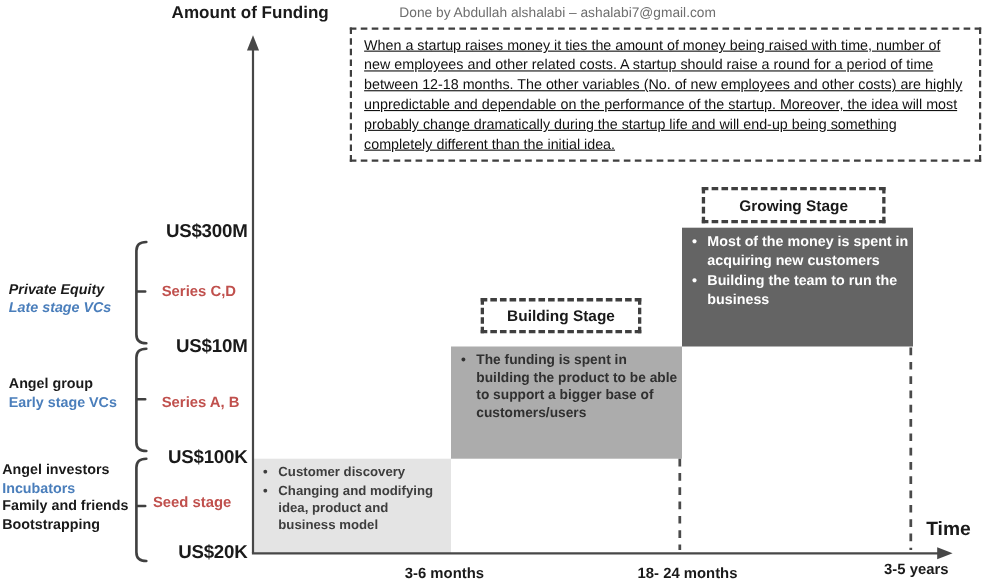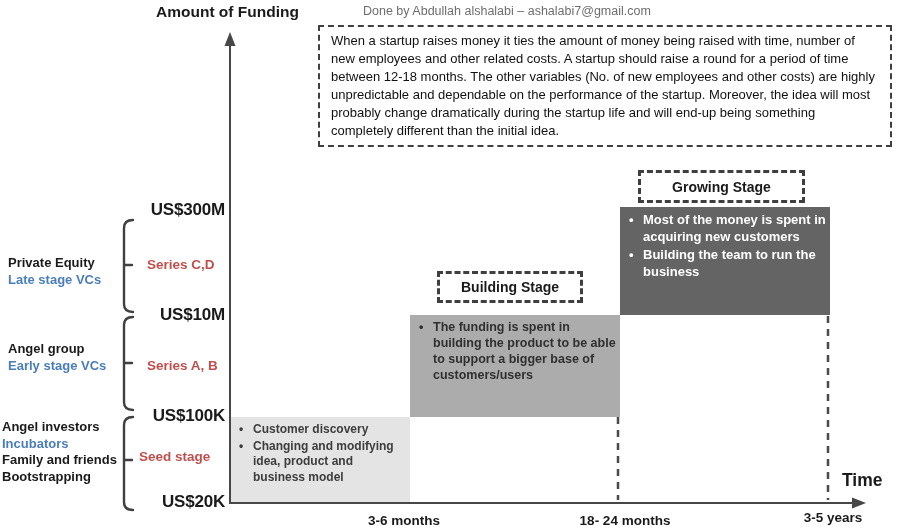--- a/index.html
+++ b/index.html
@@ -7,28 +7,28 @@
     position:relative;width:900px;height:532px;background:#fff;overflow:hidden;
     font-family:"Liberation Sans",sans-serif;color:#1a1a1a;
   }
   .abs{position:absolute;}
   
   .y-title{left:156px;top:3px;font-size:15.5px;font-weight:bold;}
   .credit{left:363px;top:4px;font-size:12.5px;color:var(--credit-gray,#6e6e6e);}
   .note-box{
     left:318px;top:25px;width:574px;height:122px;box-sizing:border-box;
     border:2px dashed #3f3f3f;padding:5px 10px 5px 11px;
-    font-size:13px;line-height:18px;color:#111;background:#fff;
+    font-size:13px;line-height:18px;color:#111;background:#fff;text-decoration:underline;
   }
   
   .level{left:95px;width:130px;text-align:right;font-size:17px;font-weight:bold;letter-spacing:-0.2px;}
   .lvl-300m{top:200px;} .lvl-10m{top:305px;} .lvl-100k{top:406px;} .lvl-20k{top:492px;}
   
   .src{font-size:13px;font-weight:bold;line-height:16.5px;white-space:nowrap;}
-  .src-1{left:8px;top:255px;} .src-2{left:8px;top:341px;} .src-3{left:2px;top:419px;}
+  .src-1{left:8px;top:255px;font-style:italic;} .src-2{left:8px;top:341px;} .src-3{left:2px;top:419px;}
   .t-blue{color:var(--accent-blue,#4a7ebb);}
   
   .round{font-size:13.5px;font-weight:bold;color:var(--accent-red,#c0504d);white-space:nowrap;}
   .round-cd{left:147px;top:257px;} .round-ab{left:147px;top:358px;} .round-seed{left:139px;top:449px;}
   
   .stage-fill{box-sizing:border-box;}
   .fill-search{left:230px;top:417px;width:180px;height:86px;background:var(--stage-light,#e4e4e4);color:#3d3d3d;font-size:12px;}
   .fill-build{left:410px;top:315px;width:210px;height:102px;background:var(--stage-medium,#acacac);color:#303030;font-size:12.5px;}
   .fill-grow{left:620px;top:207px;width:210px;height:108px;background:var(--stage-dark,#646464);color:#ffffff;font-size:13px;}
   ul.bullets{margin:0;padding:5px 4px 0 9px;list-style:none;font-weight:bold;}

